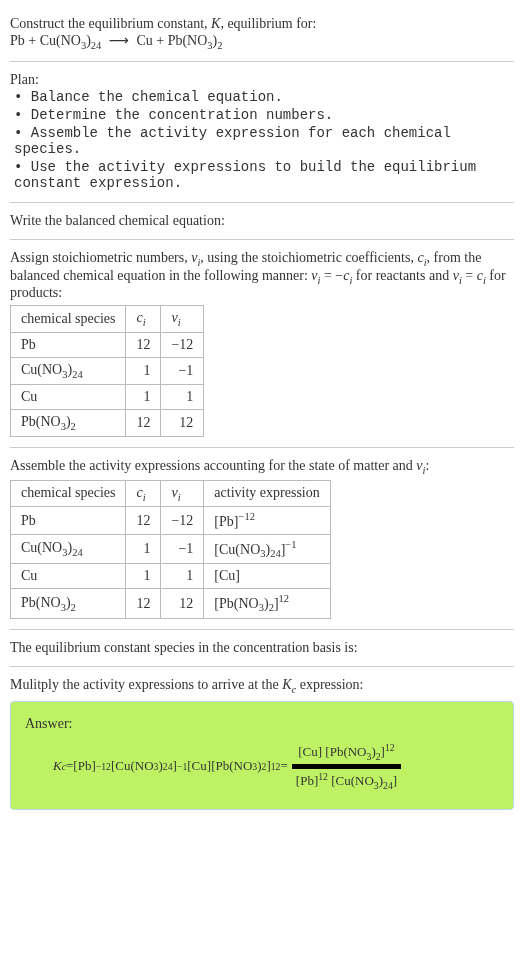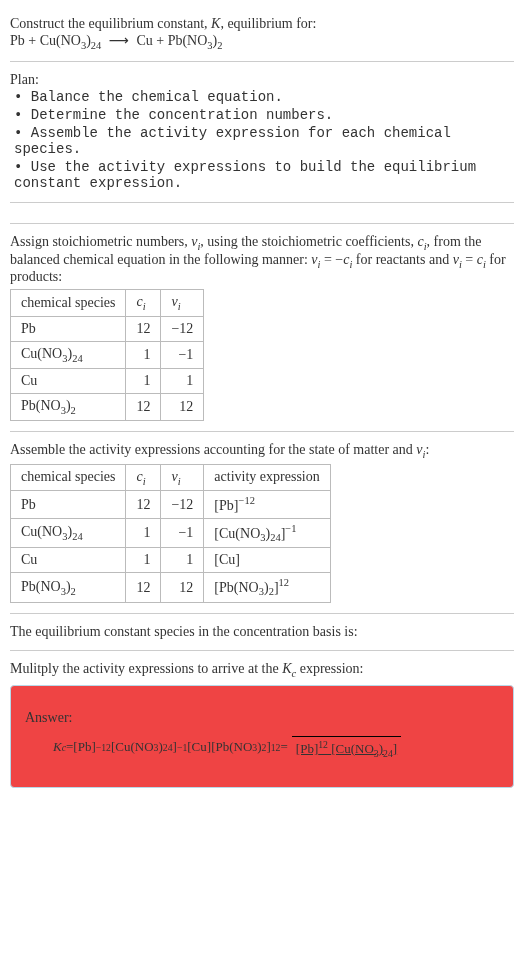--- a/index.html
+++ b/index.html
@@ -30,42 +30,42 @@
       font-family: Liberation Serif, serif;
     }
     table.data-table td, table.data-table th {
       border: 1px solid #bbb;
       padding: 4px 10px;
       text-align: left;
       font-weight: normal;
     }
     table.data-table td.num { text-align: right; }
     .answer-box {
-      background: #ef4444;
+      background: #bef264;
       border: 1px solid #b8d8e8;
       border-radius: 4px;
-      padding: 24px 14px;
+      padding: 14px 14px;
       margin-top: 6px;
     }
     .formula-line {
       display: flex;
       align-items: center;
       flex-wrap: nowrap;
       padding: 4px 0;
       font-size: 13px;
     }
     .frac {
       display: inline-flex;
       flex-direction: column;
       align-items: center;
       vertical-align: middle;
       margin: 0 4px;
     }
     .frac .num-top { padding: 0 4px 2px 4px; }
-    .frac .den-bot { border-top: 1px solid #000000; padding: 2px 4px 0 4px; text-decoration: underline; }
+    .frac .den-bot { border-top: 5px solid #000000; padding: 2px 4px 0 4px; }
     .answer-label { margin-bottom: 6px; }
     .indent { padding-left: 28px; }
   </style>
 </head>
 <body>
 
 <div class="section">
   <span>Construct the equilibrium constant, </span><span class="italic">K</span><span>, equilibrium for:</span><br>
   <span>
     <span>Pb + Cu(NO</span><span class="sub">3</span><span>)</span><span class="sub">24</span>
@@ -84,20 +84,21 @@
     <div class="bullet-item">• Balance the chemical equation.</div>
     <div class="bullet-item">• Determine the concentration numbers.</div>
     <div class="bullet-item">• Assemble the activity expression for each chemical species.</div>
     <div class="bullet-item">• Use the activity expressions to build the equilibrium constant expression.</div>
   </div>
 </div>
 
 <div class="divider"></div>
 
 <div class="section">
+  <div>Write the balanced chemical equation:</div>
 </div>
 
 <div class="divider"></div>
 
 <div class="section">
   <span>Assign stoichiometric numbers, </span><span class="italic">ν</span><span class="sub italic">i</span><span>, using the stoichiometric coefficients, </span><span class="italic">c</span><span class="sub italic">i</span><span>, from the balanced chemical equation in the following manner: </span><span class="italic">ν</span><span class="sub italic">i</span><span> = −</span><span class="italic">c</span><span class="sub italic">i</span><span> for reactants and </span><span class="italic">ν</span><span class="sub italic">i</span><span> = </span><span class="italic">c</span><span class="sub italic">i</span><span> for products:</span>
 
   <table class="data-table">
     <tbody>
         <tr>
@@ -200,19 +201,22 @@
       <span>[Cu]</span>
         <span> </span>
       <span>[Pb(NO</span>
         <span class="sub">3</span>
         <span>)</span>
         <span class="sub">2</span>
         <span>]</span>
         <span class="sup">12</span>
       <span> = </span>
       <span class="frac">
+        <span class="num-top">
+          <span>[Cu] [Pb(NO</span><span class="sub">3</span><span>)</span><span class="sub">2</span><span>]</span><span class="sup">12</span>
+        </span>
         <span class="den-bot">
           <span>[Pb]</span><span class="sup">12</span><span> </span><span>[Cu(NO</span><span class="sub">3</span><span>)</span><span class="sub">24</span><span>]</span>
         </span>
       </span>
     </div>
   </div>
 </div>
 
 </body></html>

